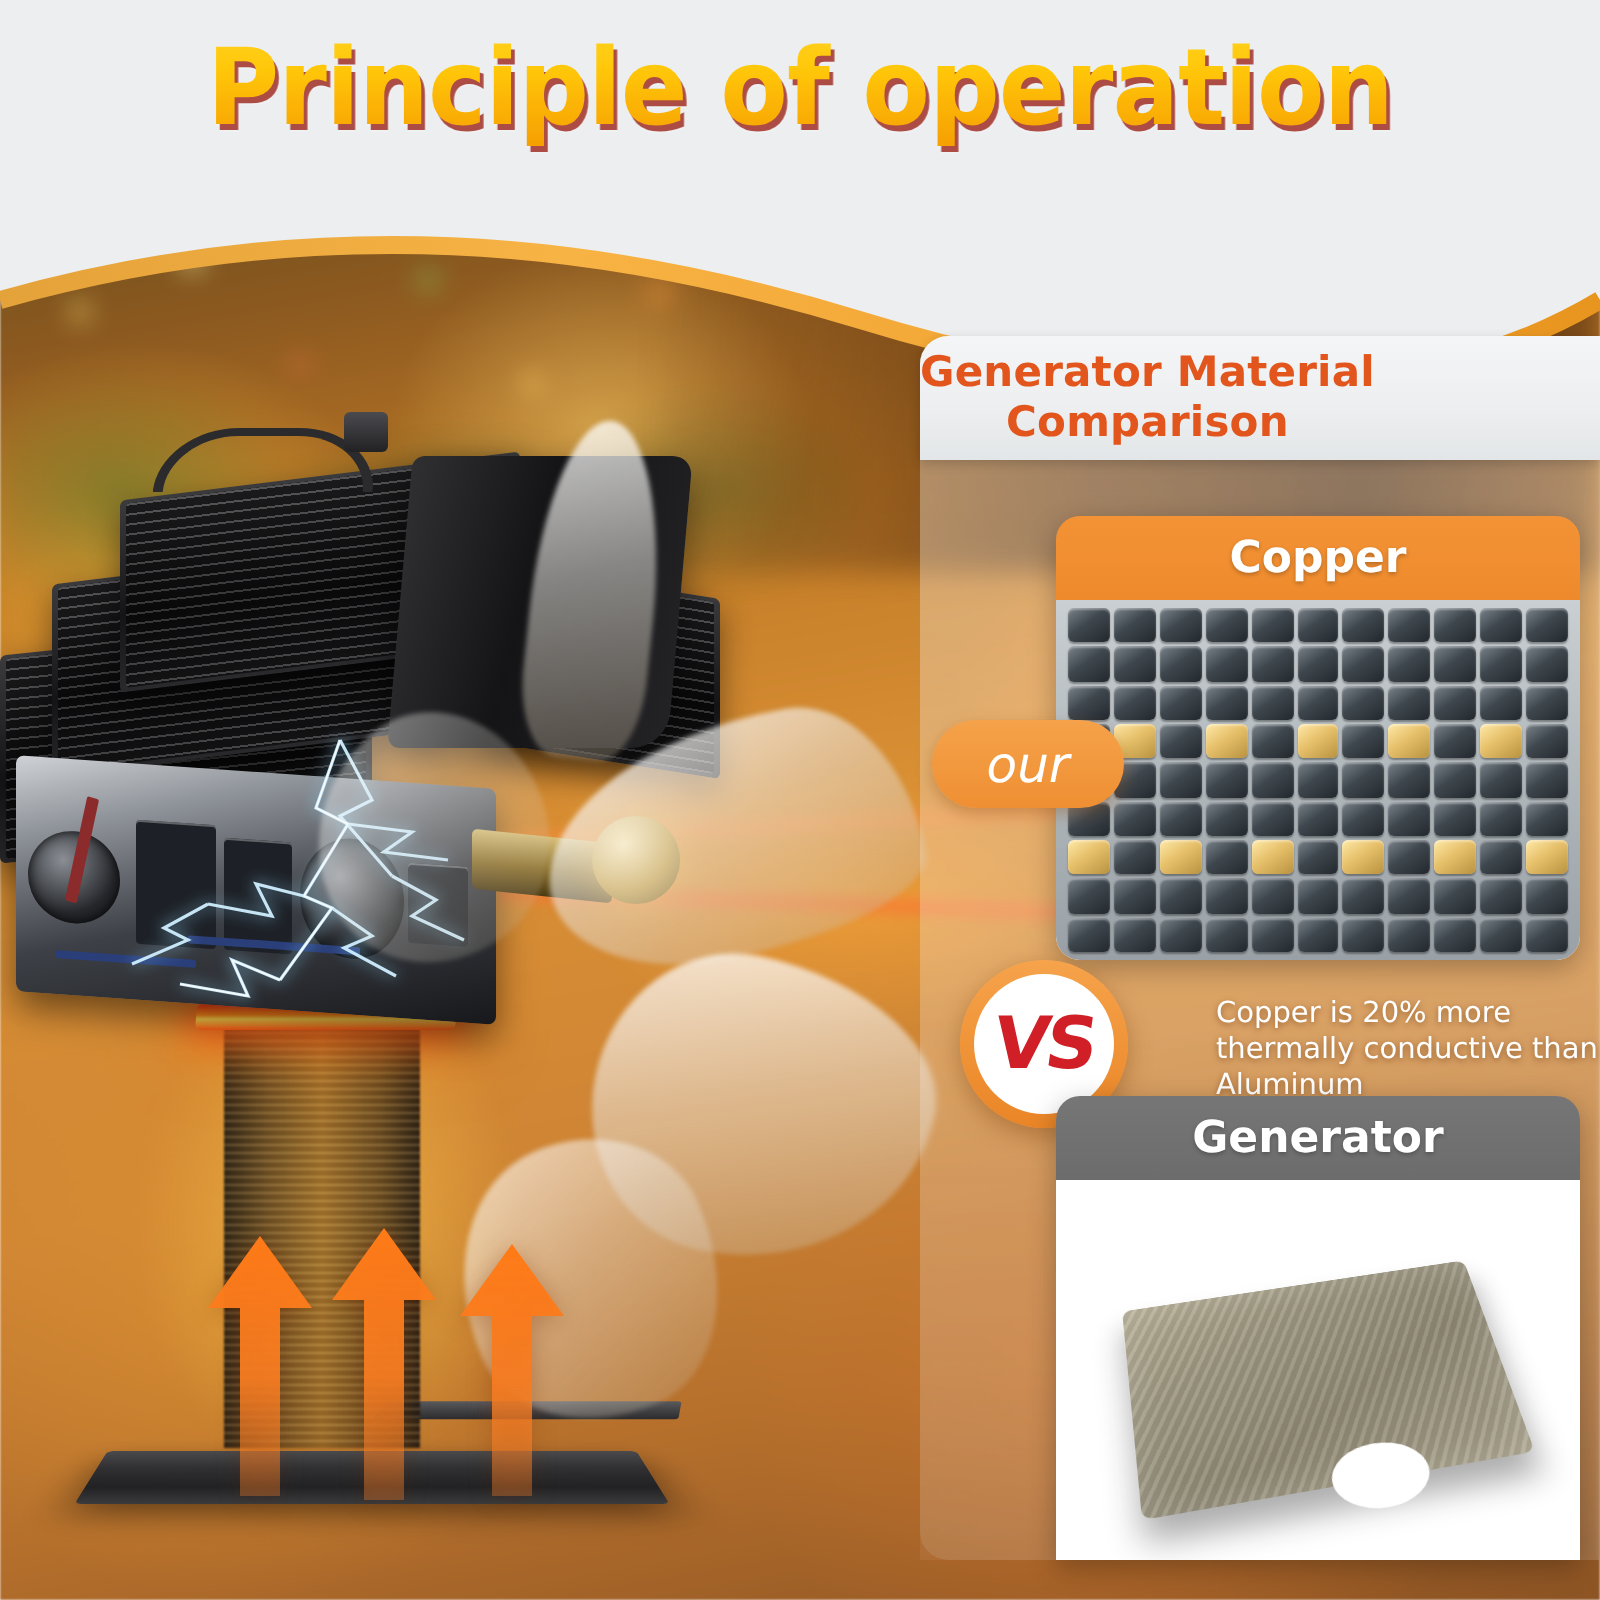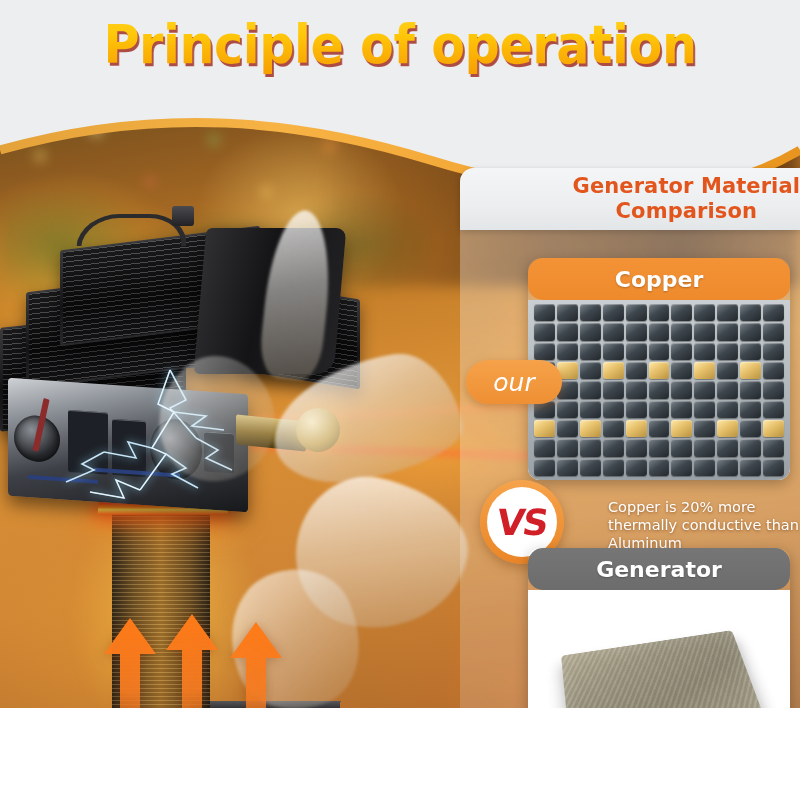--- a/index.html
+++ b/index.html
@@ -3,21 +3,21 @@
 <meta charset="utf-8">
 <style>
   * { margin:0; padding:0; box-sizing:border-box; }
   html,body{ background:#fff; }
   body{
     width:800px; height:800px; position:relative; overflow:hidden;
     font-family:"Liberation Sans", sans-serif;
   }
 
   
-  #stage{ position:absolute; inset:0; width:800px; height:708px; overflow:hidden; }
+  #stage{ position:absolute; inset:0; width:800px; height:800px; overflow:hidden; }
 
   
   .photo-bg{
     position:absolute; left:0; top:96px; width:800px; height:704px;
     background:
       radial-gradient(ellipse 180px 150px at 70px 180px, rgba(255,190,60,.55), rgba(0,0,0,0) 70%),
       radial-gradient(ellipse 150px 130px at 300px 120px, rgba(255,220,120,.45), rgba(0,0,0,0) 70%),
       radial-gradient(ellipse 200px 160px at 620px 250px, rgba(255,150,50,.50), rgba(0,0,0,0) 72%),
       radial-gradient(ellipse 240px 200px at 120px 560px, rgba(226,150,50,.55), rgba(0,0,0,0) 72%),
       radial-gradient(ellipse 260px 220px at 560px 600px, rgba(214,120,48,.50), rgba(0,0,0,0) 74%),
@@ -208,37 +208,36 @@
     backdrop-filter:blur(1px);
   }
   .panel-veil{
     position:absolute; left:460px; top:205px; width:340px; height:575px;
     background:linear-gradient(180deg, rgba(255,255,255,.16), rgba(255,255,255,.06));
   }
   .panel-head{
     position:absolute; left:460px; top:168px; width:340px; height:62px;
     background:linear-gradient(180deg,#f4f5f6 0%,#eceeef 60%,#e3e6e8 100%);
     border-radius:14px 0 0 0;
-    display:flex; align-items:center; justify-content:flex-end;
+    display:flex; align-items:center; justify-content:flex-start;
     box-shadow:0 2px 6px rgba(0,0,0,.18);
   }
   .panel-head h2{
     font-family:"DejaVu Sans", sans-serif;
     font-size:21px; font-weight:700; line-height:25px; text-align:center;
     color:#e2561d; letter-spacing:.1px;
   }
 
   
   .card{ position:absolute; overflow:hidden; box-shadow:0 4px 14px rgba(0,0,0,.28); }
   .card.copper{ left:528px; top:258px; width:262px; height:222px; border-radius:12px; }
   .card-head{
     height:42px; display:flex; align-items:center; justify-content:center;
     font-family:"DejaVu Sans", sans-serif; font-size:22px; font-weight:700; color:#fff;
     text-shadow:0 1px 2px rgba(0,0,0,.25);
-    border-radius:15px;
   }
   .card.copper .card-head{ background:linear-gradient(180deg,#f39336 0%,#ee8a2c 100%); }
   .card-body{ height:calc(100% - 42px); background:#fff; position:relative; }
 
   
   .tem{
     position:absolute; inset:0;
     background:linear-gradient(180deg,#c9cfd2,#aeb5b9 55%,#9aa1a6);
     padding:4px 6px;
     display:grid; grid-template-columns:repeat(11,1fr); grid-auto-rows:1fr; gap:2px;

